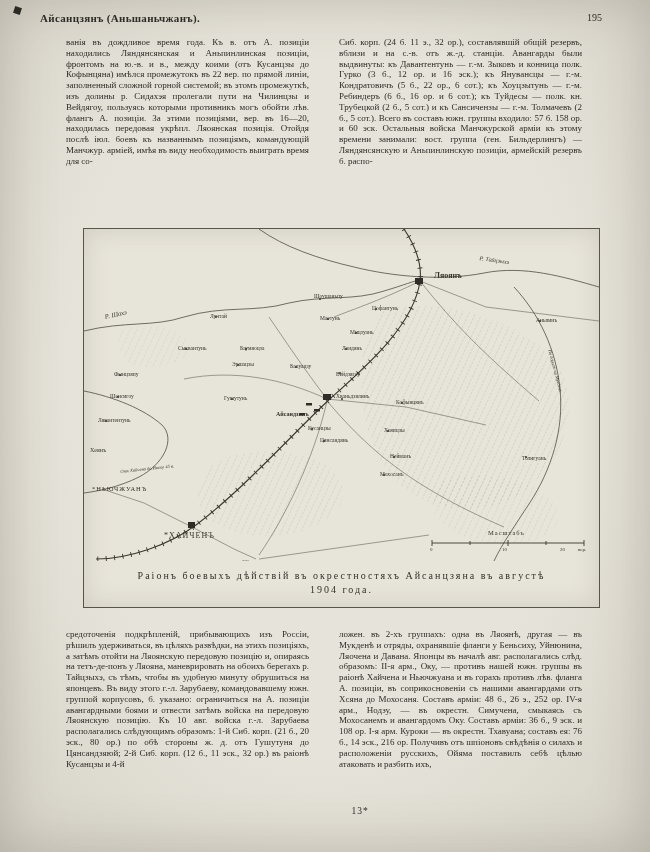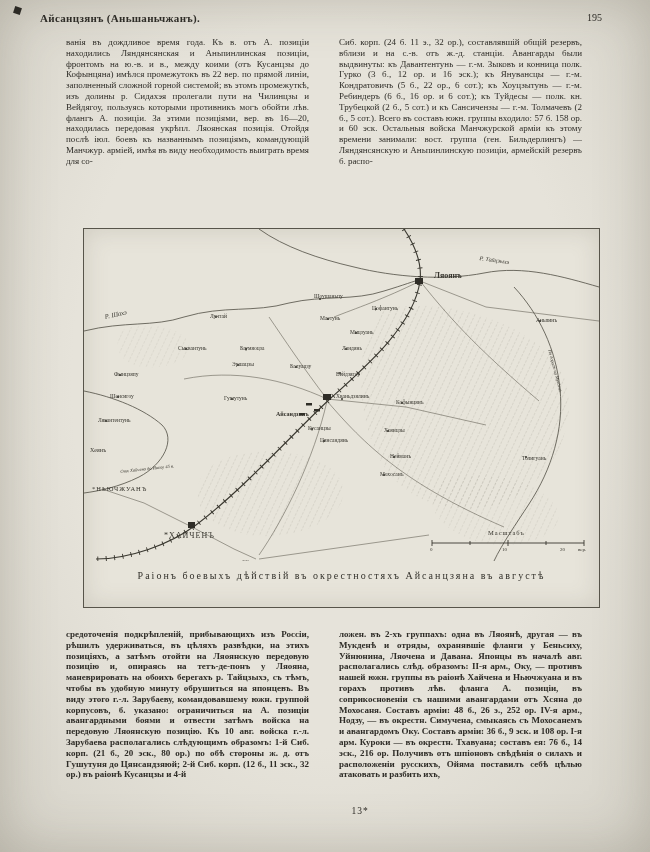--- a/index.html
+++ b/index.html
@@ -27,21 +27,21 @@
     font-weight:bold;font-size:11px;letter-spacing:.3px;padding-left:40px;
   }
   .page-number{
     position:absolute;top:12px;right:48px;font-size:10px;
   }
   .textblock{
     position:absolute;left:66px;width:516px;
     display:flex;gap:30px;
   }
   .textblock.top{top:37px;}
-  .textblock.bottom{top:629px;font-weight:bold;}
+  .textblock.bottom{top:629px;}
   .col{
     width:251px;font-size:9px;line-height:10.8px;text-align:justify;
     hyphens:auto;-webkit-hyphens:auto;word-spacing:-0.2px;
   }
   
   .map-frame{
     position:absolute;left:83px;top:228px;width:517px;height:380px;
     border:1px solid #57544a;
     background:#e7e4da;
     box-shadow:inset 0 0 25px rgba(100,94,75,.18);
@@ -201,20 +201,21 @@
           <div class="map-label" style="left: 158px; top: 330px; font-size: 6px;">*Симученъ</div>
           <div class="map-label" style="left: 404px; top: 300px; font-size: 6.5px; letter-spacing: 1px;">Масштабъ</div>
           <div class="map-label" style="left: 346px; top: 318px; font-size: 5px;">0</div>
           <div class="map-label" style="left: 418px; top: 318px; font-size: 5px;">10</div>
           <div class="map-label" style="left: 476px; top: 318px; font-size: 5px;">20</div>
           <div class="map-label" style="left: 494px; top: 318px; font-size: 5px;">вер.</div>
         </div>
     </div>
     <div class="map-caption">
       <div>Раіонъ боевыхъ дѣйствій въ окрестностяхъ Айсанцзяна въ августѣ</div>
+      <div>1904 года.</div>
     </div>
   </div>
 
   <div class="textblock bottom">
     <div class="col">средоточенія подкрѣпленій, прибывающихъ изъ Россіи, рѣшилъ удерживаться, въ цѣляхъ развѣдки, на этихъ позиціяхъ, а затѣмъ отойти на Ляоянскую передовую позицію и, опираясь на тетъ-де-понъ у Ляояна, маневрировать на обоихъ берегахъ р. Тайцзыхэ, съ тѣмъ, чтобы въ удобную минуту обрушиться на японцевъ. Въ виду этого г.-л. Зарубаеву, командовавшему южн. группой корпусовъ, б. указано: ограничиться на А. позиціи авангардными боями и отвести затѣмъ войска на передовую Ляоянскую позицію. Къ 10 авг. войска г.-л. Зарубаева располагались слѣдующимъ образомъ: 1-й Сиб. корп. (21 б., 20 эск., 80 ор.) по обѣ стороны ж. д. отъ Гушутуня до Цянсандзяюй; 2-й Сиб. корп. (12 б., 11 эск., 32 ор.) въ раіонѣ Кусанцзы и 4-й</div>
     <div class="col">ложен. въ 2-хъ группахъ: одна въ Ляоянѣ, другая — въ Мукденѣ и отряды, охранявшіе фланги у Беньсиху, Уйнюнина, Ляочена и Давана. Японцы въ началѣ авг. располагались слѣд. образомъ: II-я арм., Оку, — противъ нашей южн. группы въ раіонѣ Хайчена и Ньючжуана и въ горахъ противъ лѣв. фланга А. позиціи, въ соприкосновеніи съ нашими авангардами отъ Хсяна до Мохосаня. Составъ арміи: 48 б., 26 э., 252 ор. IV-я арм., Нодзу, — въ окрестн. Симучена, смыкаясь съ Мохосанемъ и авангардомъ Оку. Составъ арміи: 36 б., 9 эск. и 108 ор. I-я арм. Куроки — въ окрестн. Тхавуана; составъ ея: 76 б., 14 эск., 216 ор. Получивъ отъ шпіоновъ свѣдѣнія о силахъ и расположеніи русскихъ, Ойяма поставилъ себѣ цѣлью атаковать и разбить ихъ,</div>
   </div>
 
   <div class="footer-mark">13*</div>
 

